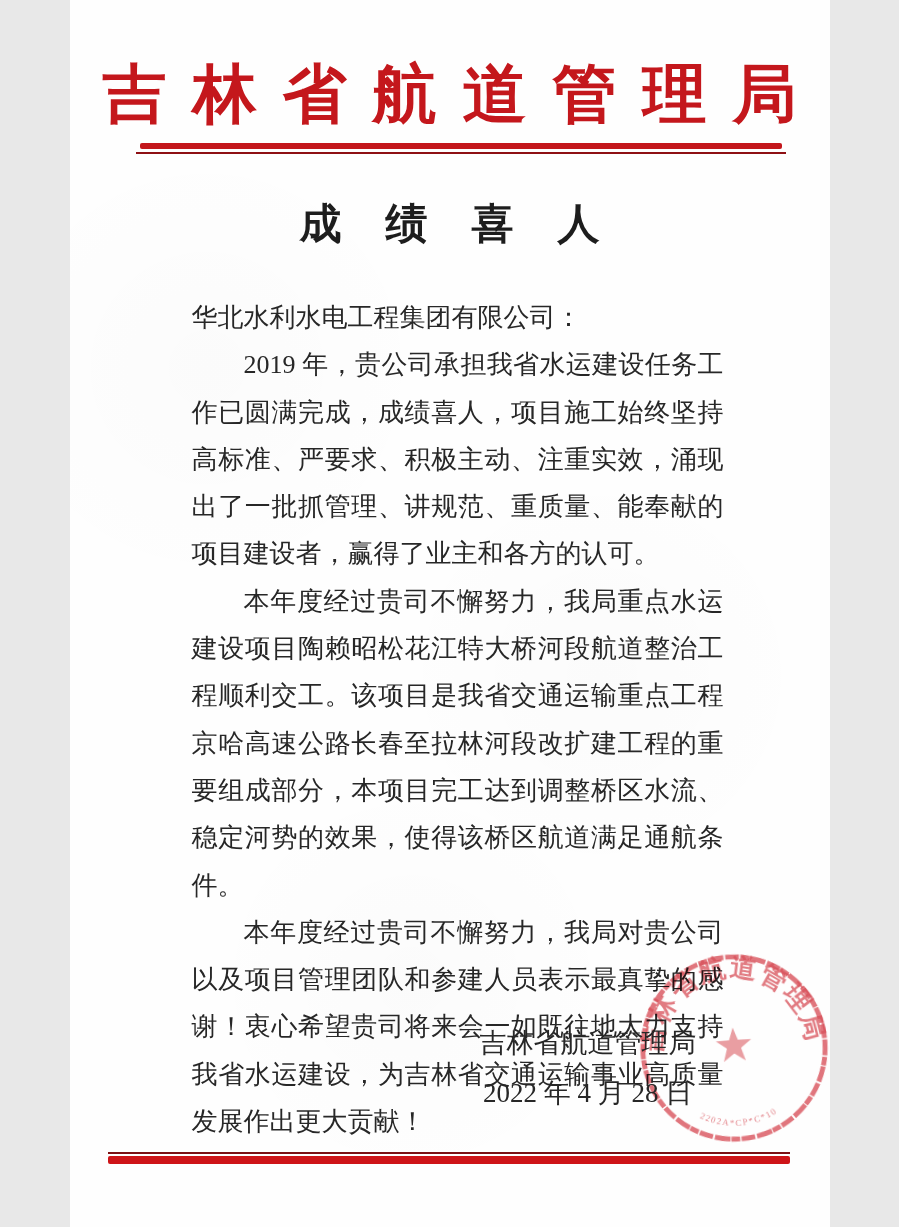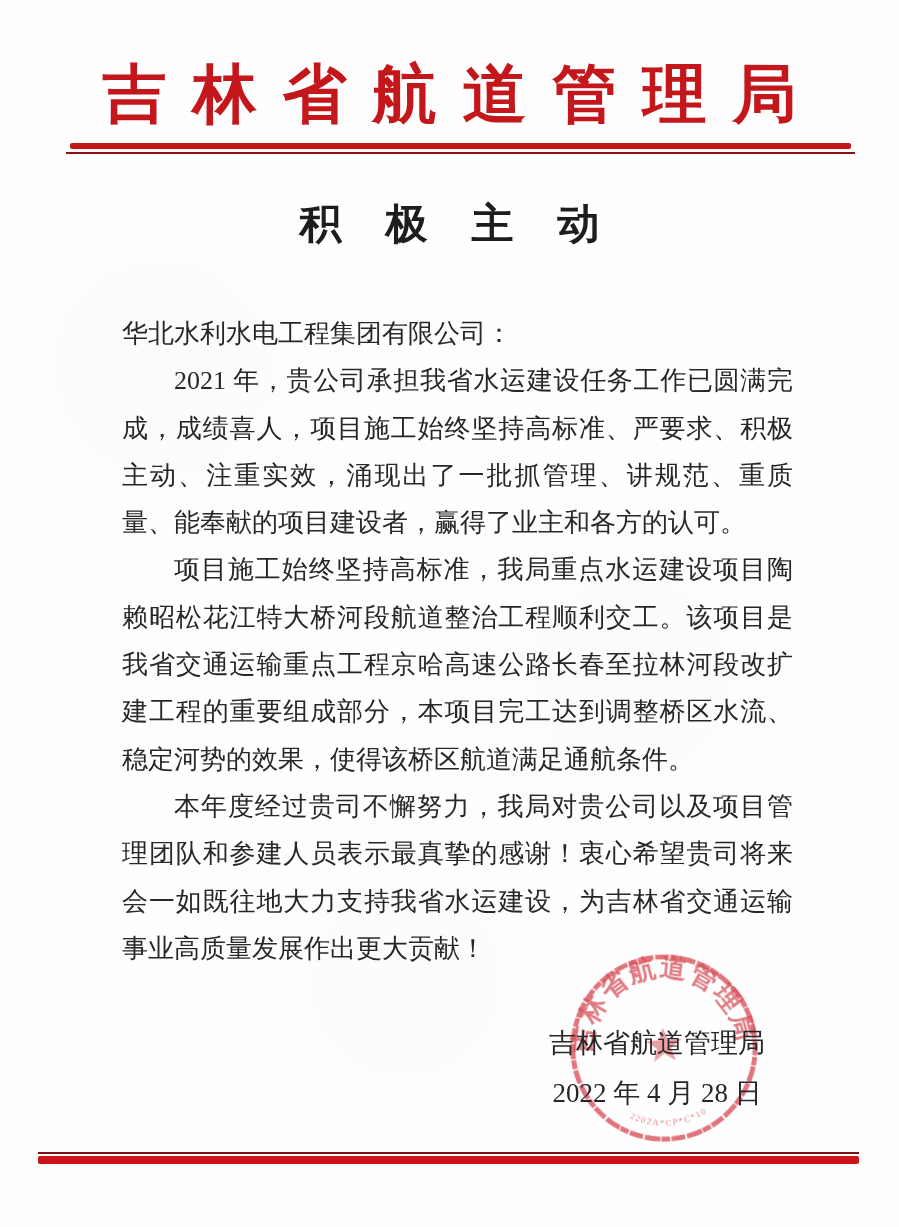--- a/index.html
+++ b/index.html
@@ -1,18 +1,18 @@
 <!DOCTYPE html>
 <html lang="zh"><head>
 <meta charset="utf-8">
 <style>
   html,body{margin:0;padding:0;background:#e8e8e8;}
   .page{
     position:relative;
-    width:899px;height:1227px;
+    width:760px;height:1227px;
     margin:0 auto;
     background:
       radial-gradient(circle at 18% 30%, rgba(0,0,0,0.012), transparent 22%),
       radial-gradient(circle at 70% 55%, rgba(0,0,0,0.012), transparent 25%),
       radial-gradient(circle at 45% 80%, rgba(0,0,0,0.010), transparent 20%),
       #fefefe;
     font-family:"Liberation Serif","DejaVu Serif",serif;
     overflow:hidden;
   }
   .agency-name{
@@ -34,21 +34,21 @@
     margin:42px 0 0;
     text-align:center;
     font-size:42px;
     font-weight:700;
     color:#1d1d1d;
     letter-spacing:44px;
     text-indent:44px;
   }
   .body-text{
     position:absolute;
-    left:122px;right:106px;top:310px;
+    left:122px;right:106px;top:294px;
     font-size:26px;
     line-height:47.3px;
     text-align:justify;
     color:#272727;
   }
   .body-text p{margin:0;}
   .para{text-indent:2em;}
   .sig-block{
     position:absolute;
     right:134px;top:1018px;
@@ -80,26 +80,26 @@
 
 <div class="page">
 
   <h1 class="agency-name">吉林省航道管理局</h1>
 
   <div class="header-rules">
     <div class="rule-thick"></div>
     <div class="rule-thin"></div>
   </div>
 
-  <h2 class="doc-title">积极主动</h2>
+  <h2 class="doc-title">成绩喜人</h2>
 
   <div class="body-text">
     <p class="salutation">华北水利水电工程集团有限公司：</p>
-    <p class="para">2021 年，贵公司承担我省水运建设任务工作已圆满完成，成绩喜人，项目施工始终坚持高标准、严要求、积极主动、注重实效，涌现出了一批抓管理、讲规范、重质量、能奉献的项目建设者，赢得了业主和各方的认可。</p>
-    <p class="para">项目施工始终坚持高标准，我局重点水运建设项目陶赖昭松花江特大桥河段航道整治工程顺利交工。该项目是我省交通运输重点工程京哈高速公路长春至拉林河段改扩建工程的重要组成部分，本项目完工达到调整桥区水流、稳定河势的效果，使得该桥区航道满足通航条件。</p>
+    <p class="para">2019 年，贵公司承担我省水运建设任务工作已圆满完成，成绩喜人，项目施工始终坚持高标准、严要求、积极主动、注重实效，涌现出了一批抓管理、讲规范、重质量、能奉献的项目建设者，赢得了业主和各方的认可。</p>
+    <p class="para">本年度经过贵司不懈努力，我局重点水运建设项目陶赖昭松花江特大桥河段航道整治工程顺利交工。该项目是我省交通运输重点工程京哈高速公路长春至拉林河段改扩建工程的重要组成部分，本项目完工达到调整桥区水流、稳定河势的效果，使得该桥区航道满足通航条件。</p>
     <p class="para">本年度经过贵司不懈努力，我局对贵公司以及项目管理团队和参建人员表示最真挚的感谢！衷心希望贵司将来会一如既往地大力支持我省水运建设，为吉林省交通运输事业高质量发展作出更大贡献！</p>
   </div>
 
   <div class="sig-block">
     <div>吉林省航道管理局</div>
     <div>2022 年 4 月 28 日</div>
   </div>
 
   <svg class="seal" viewBox="0 0 200 200" aria-hidden="true">
     <defs>

